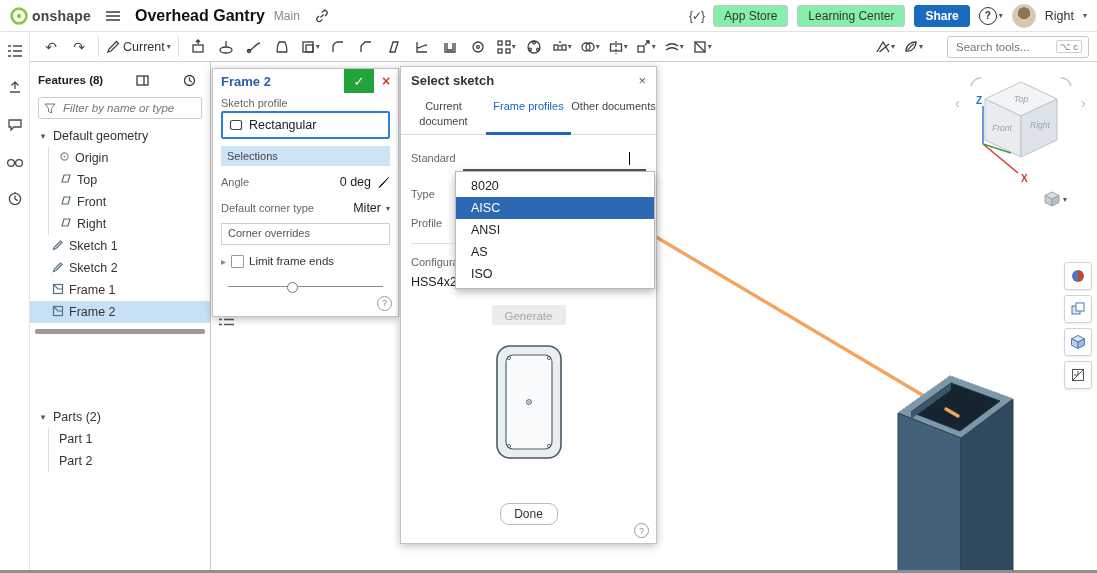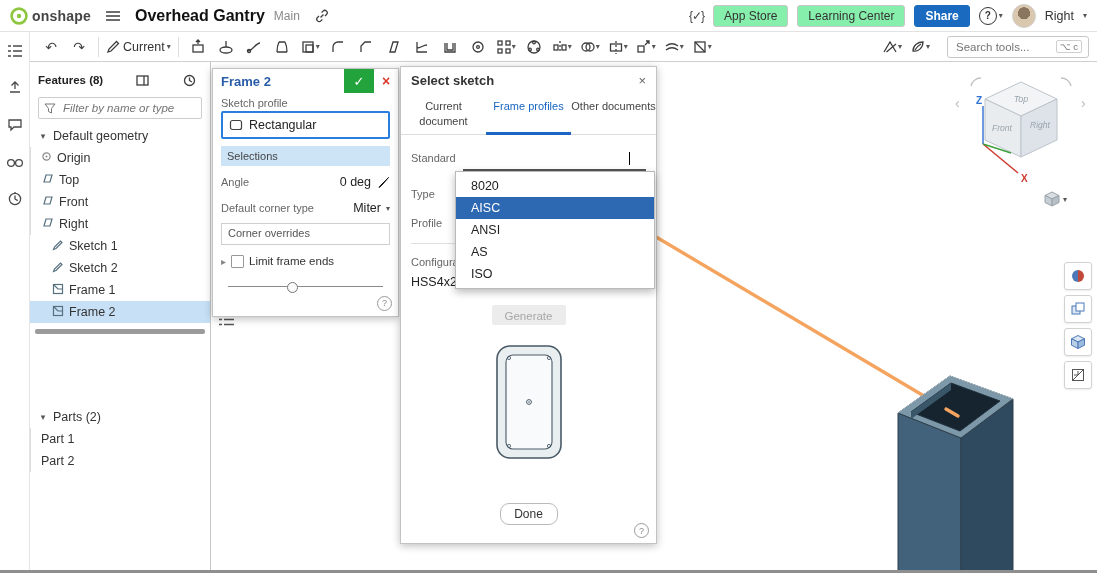--- a/index.html
+++ b/index.html
@@ -27,40 +27,40 @@
 
   
   #toolbar{position:absolute;left:30px;top:32px;right:0;height:30px;background:#fff;border-bottom:1px solid #cfcfcf;
            display:flex;align-items:center;gap:2px;padding:0 8px;box-sizing:border-box;z-index:7}
   .tool{height:24px;min-width:24px;display:flex;align-items:center;justify-content:center;border-radius:3px;padding:0 1px}
   .tool svg{stroke:#3d3d3d;fill:none;stroke-width:1.3}
   .tsep{width:1px;height:20px;background:#ddd;margin:0 4px}
   .sketchlbl{font-size:12.5px;color:#333;margin:0 2px}
   .glyph{font-size:14px;color:#444}
   #searchbox{display:flex;align-items:center;gap:0;border:1px solid #c7c7c7;border-radius:3px;height:22px;
-             padding:0 6px;margin-left:12px;width:142px;box-sizing:border-box}
+             padding:0 6px;margin-left:19px;width:142px;box-sizing:border-box}
   #searchbox input{border:none;outline:none;flex:1;min-width:0;font-size:11.5px;color:#666;font-family:inherit;background:transparent}
   kbd{border:1px solid #cfcfcf;border-radius:2px;font-size:9.5px;color:#777;padding:0 3px;font-family:inherit}
 
   
   #leftstrip{position:absolute;left:0;top:32px;bottom:0;width:30px;background:#fff;border-right:1px solid #e4e4e4;
              display:flex;flex-direction:column;align-items:center;padding-top:7px;gap:13px;box-sizing:border-box;z-index:6}
   #leftstrip .tool svg{stroke:#4a4a4a}
 
   
   #features{position:absolute;left:30px;top:62px;bottom:0;width:181px;background:#fff;border-right:1px solid #c6c6c6;
             box-sizing:border-box;z-index:5}
   .fhead{display:flex;align-items:center;padding:6px 8px 4px;gap:21px}
   .fhead .ttl{font-size:11.5px;font-weight:bold;color:#222;flex:1}
   .filterrow{display:flex;align-items:center;gap:5px;margin:1px 8px 6px;border:1px solid #cdcdcd;border-radius:2px;
              height:22px;padding:0 5px;box-sizing:border-box}
   .filterrow input{border:none;outline:none;flex:1;min-width:0;font-style:italic;font-size:11.5px;color:#888;font-family:inherit}
   .trow{display:flex;align-items:center;height:22px;padding-left:8px;gap:5px;font-size:12.5px;color:#333}
   .trow .tw{width:10px;font-size:9px;color:#555;text-align:center}
-  .trow.child{border-left:1px solid #ddd;padding-left:10px}
+  .trow.child{margin-left:18px;border-left:1px solid #ddd;padding-left:10px}
   .trow.root{padding-left:22px}
   .trow.sel{background:#c7e0f6}
   .ticon svg{stroke:#56707f;fill:none;stroke-width:1.2}
   #rollback{height:5px;background:#9b9b9b;border-radius:2px;margin:6px 5px 0 5px}
   .parts{margin-top:72px}
 
   
   .dialog{position:absolute;background:#fff;border:1px solid #c3c3c3;box-shadow:0 2px 8px rgba(0,0,0,.25);box-sizing:border-box}
   #framedlg{left:212px;top:68px;width:187px;z-index:10}
   #framedlg .dhead{display:flex;align-items:center;height:24px;padding-left:8px}

